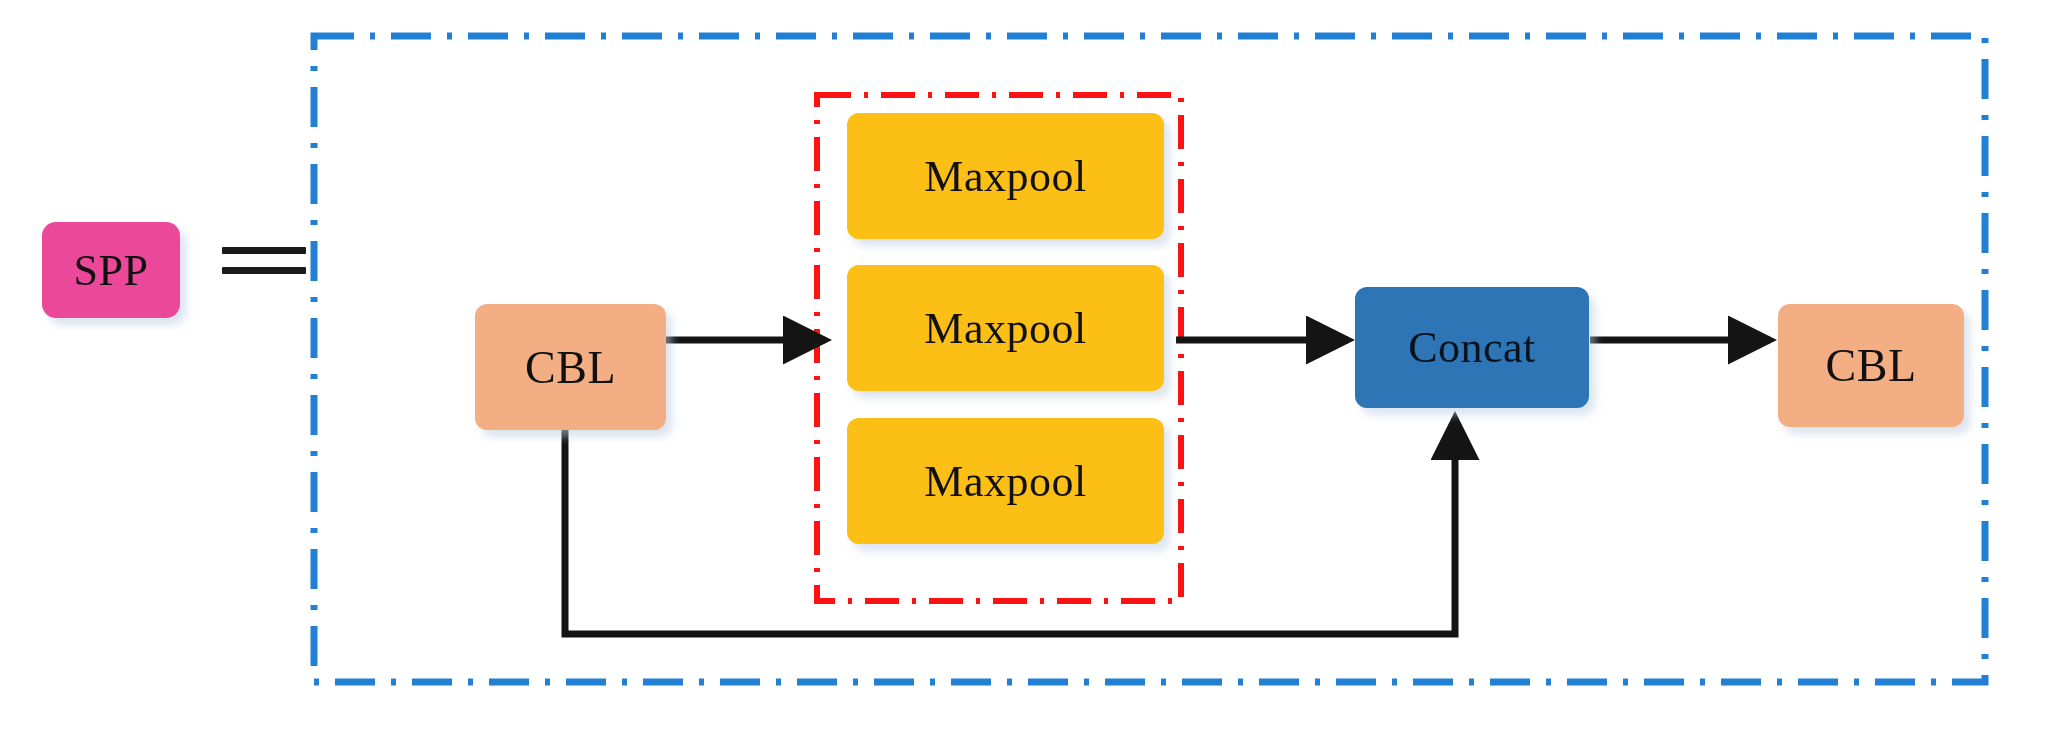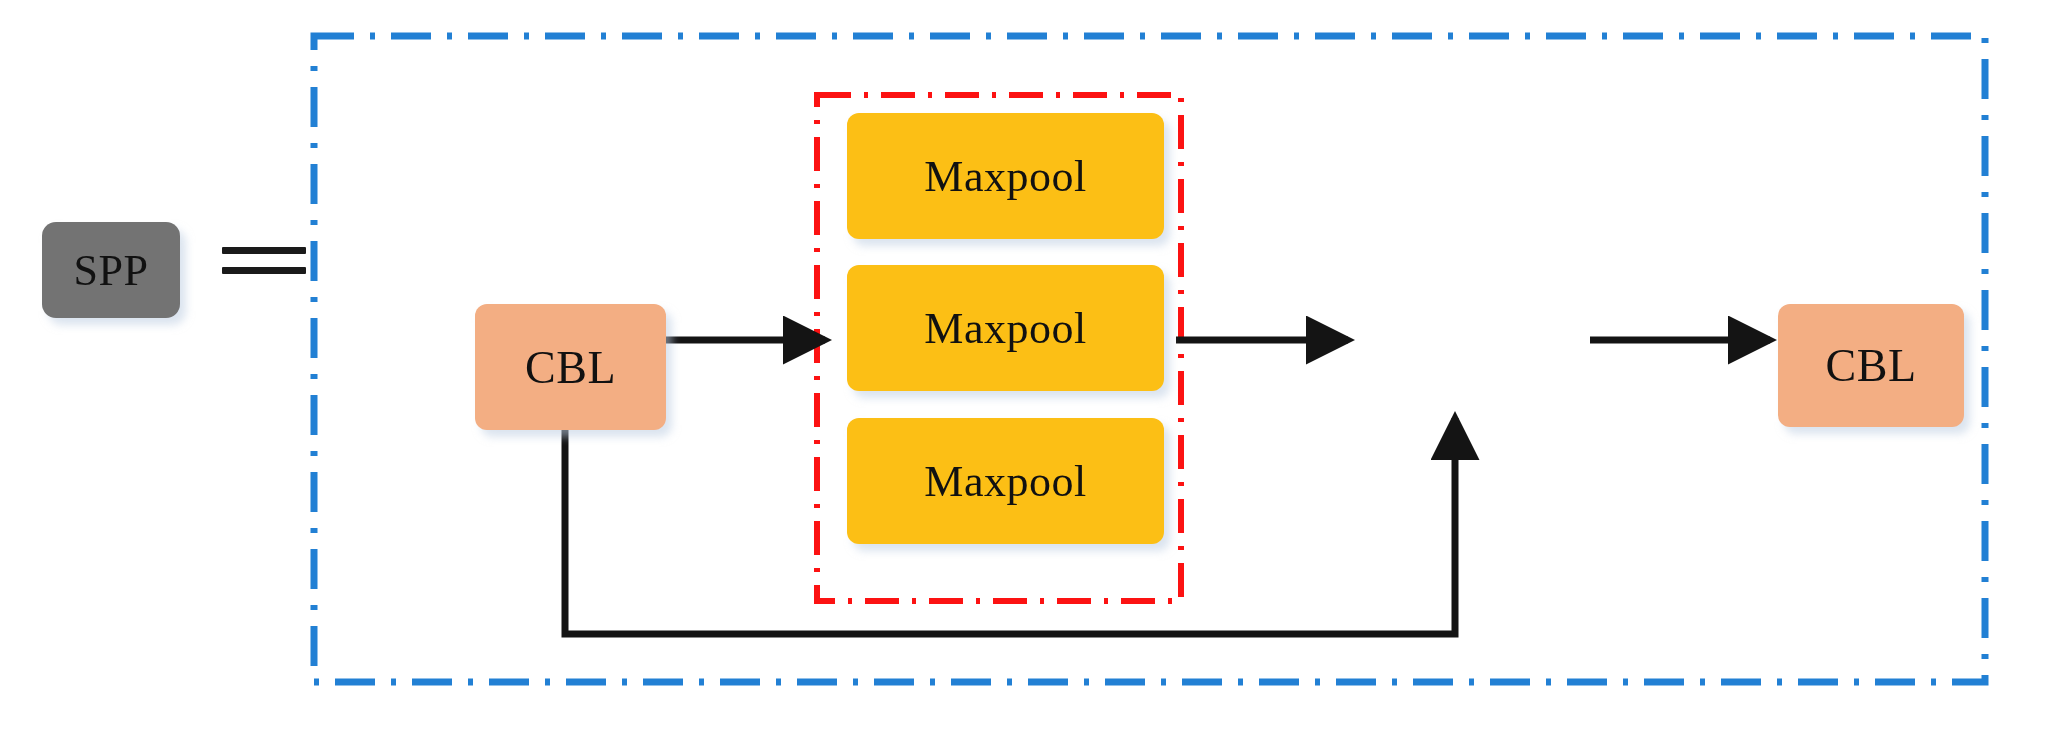--- a/index.html
+++ b/index.html
@@ -28,21 +28,21 @@
     border-radius: 12px;
     color: #111111;
     font-weight: 400;
     letter-spacing: 0.5px;
     box-shadow: 6px 7px 9px rgba(190, 205, 225, 0.55);
     white-space: nowrap;
     user-select: none;
   }
 
   .block-spp {
-    background: #737373;
+    background: #ec4899;
     font-size: 44px;
     border-radius: 14px;
   }
   .block-cbl {
     background: #f3ae83;
     font-size: 46px;
     margin-top: 24px;
   }
   .block-maxpool {
     background: #fcbf15;
@@ -116,16 +116,17 @@
   </svg>
 
   <div class="block block-cbl" style="left:475px; top:280px; width:191px; height:126px;">CBL</div>
 
   <div class="block block-maxpool" style="left:847px; top:113px; width:317px; height:126px;">Maxpool</div>
 
   <div class="block block-maxpool" style="left:847px; top:265px; width:317px; height:126px;">Maxpool</div>
 
   <div class="block block-maxpool" style="left:847px; top:418px; width:317px; height:126px;">Maxpool</div>
 
+  <div class="block block-concat" style="left:1355px; top:287px; width:234px; height:121px;">Concat</div>
 
   <div class="block block-cbl" style="left:1778px; top:280px; width:186px; height:123px;">CBL</div>
 
 </div>
 
 </body></html>

